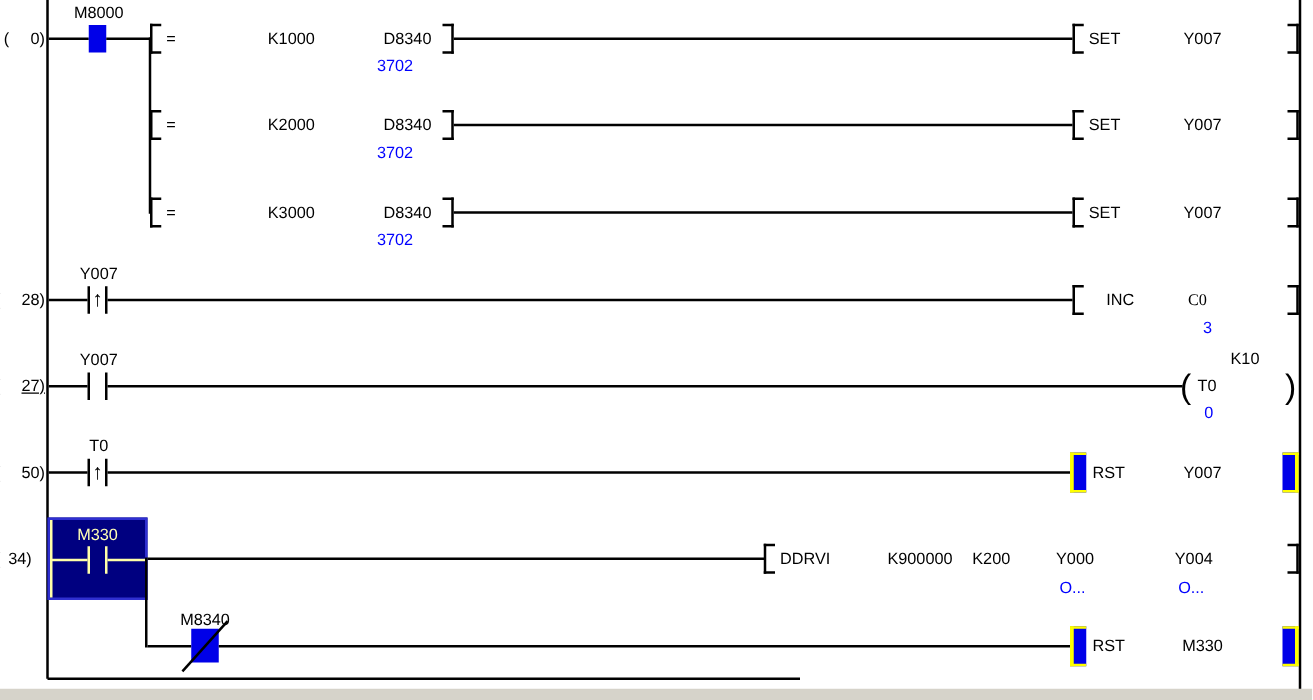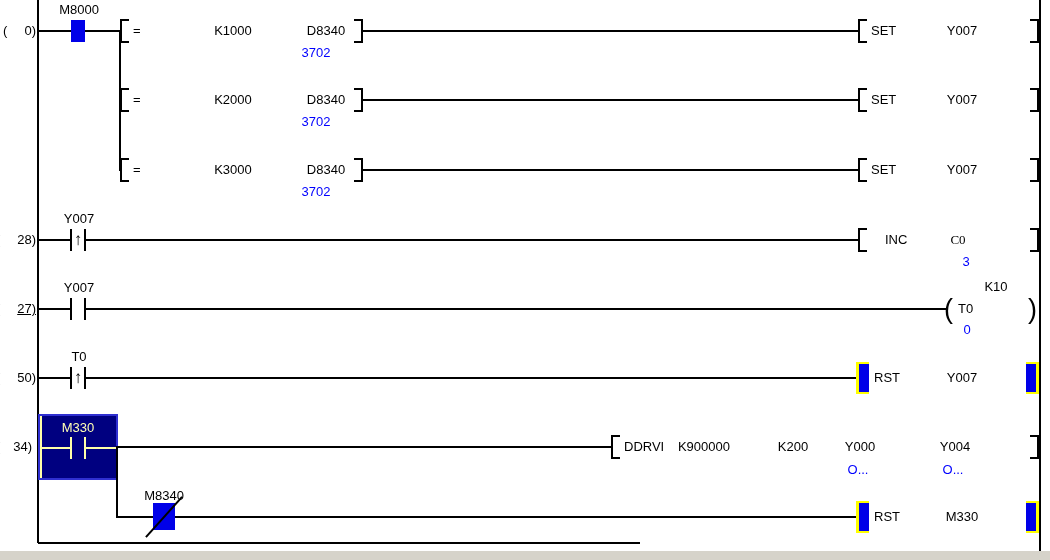--- a/index.html
+++ b/index.html
@@ -118,35 +118,35 @@
   <div class="bar" style="left:70px;top:367px;"></div>
   <div class="bar" style="left:84px;top:367px;"></div>
   <div class="arrow" style="left:70px;top:367px;">↑</div>
   <div class="wh" style="left:86px;top:377px;width:770px;"></div>
   <div class="hbl" style="left:856px;top:362px;"></div>
   <div class="t" style="left:874px;top:371px;">RST</div>
   <div class="t c" style="left:922px;top:371px;width:80px;">Y007</div>
   <div class="hbr" style="left:1026px;top:362px;"></div>
 
   <div class="t" style="left:-4px;top:440px;">(</div>
-  <div class="t r" style="left:0;top:440px;width:32px;">34)</div>
+  <div class="t r" style="left:0;top:440px;width:32px;text-align:center;">34)</div>
 
   <div class="selbox">
     <div class="at c" style="left:0;top:5px;width:76px;">M330</div>
     <div class="acc" style="left:0;top:0;width:2px;height:62px;"></div>
     <div class="acc" style="left:0;top:31px;width:30px;height:2px;"></div>
     <div class="acc" style="left:46px;top:31px;width:30px;height:2px;"></div>
     <div class="acc" style="left:30px;top:21px;width:2px;height:22px;"></div>
     <div class="acc" style="left:44px;top:21px;width:2px;height:22px;"></div>
   </div>
 
   <div class="wh" style="left:118px;top:446px;width:494px;"></div>
   <div class="brl" style="left:611px;top:435px;"></div>
   <div class="t" style="left:624px;top:440px;">DDRVI</div>
-  <div class="t c" style="left:650px;top:440px;width:80px;text-align:right;">K900000</div>
+  <div class="t c" style="left:696px;top:440px;width:80px;">K900000</div>
   <div class="t c" style="left:753px;top:440px;width:80px;">K200</div>
   <div class="t c" style="left:820px;top:440px;width:80px;">Y000</div>
   <div class="t c bl" style="left:818px;top:463px;width:80px;">O...</div>
   <div class="t c" style="left:915px;top:440px;width:80px;">Y004</div>
   <div class="t c bl" style="left:913px;top:463px;width:80px;">O...</div>
   <div class="brr" style="left:1030px;top:435px;"></div>
 
   <div class="wv" style="left:116px;top:446px;height:72px;"></div>
   <div class="t c" style="left:124px;top:489px;width:80px;">M8340</div>
   <div class="wh" style="left:118px;top:516px;width:35px;"></div>

